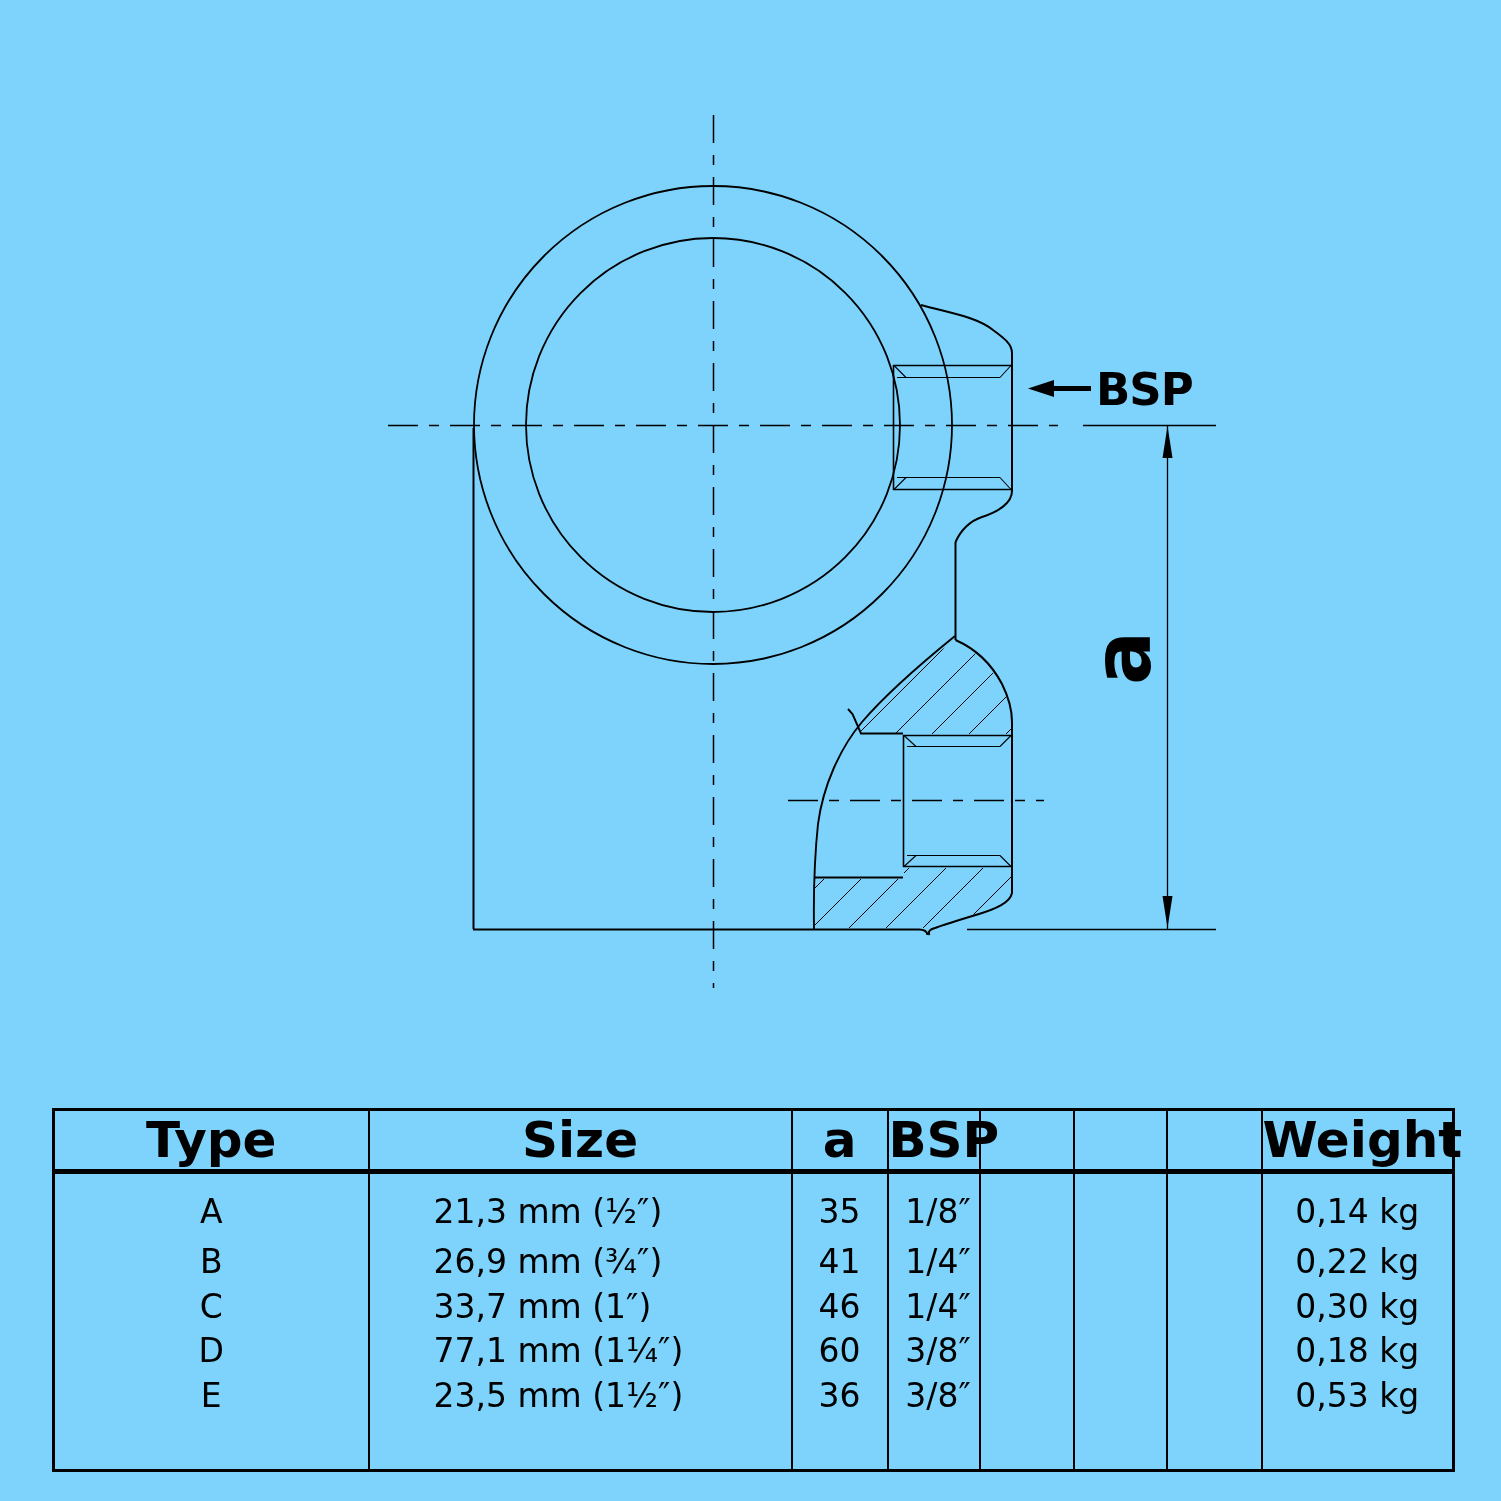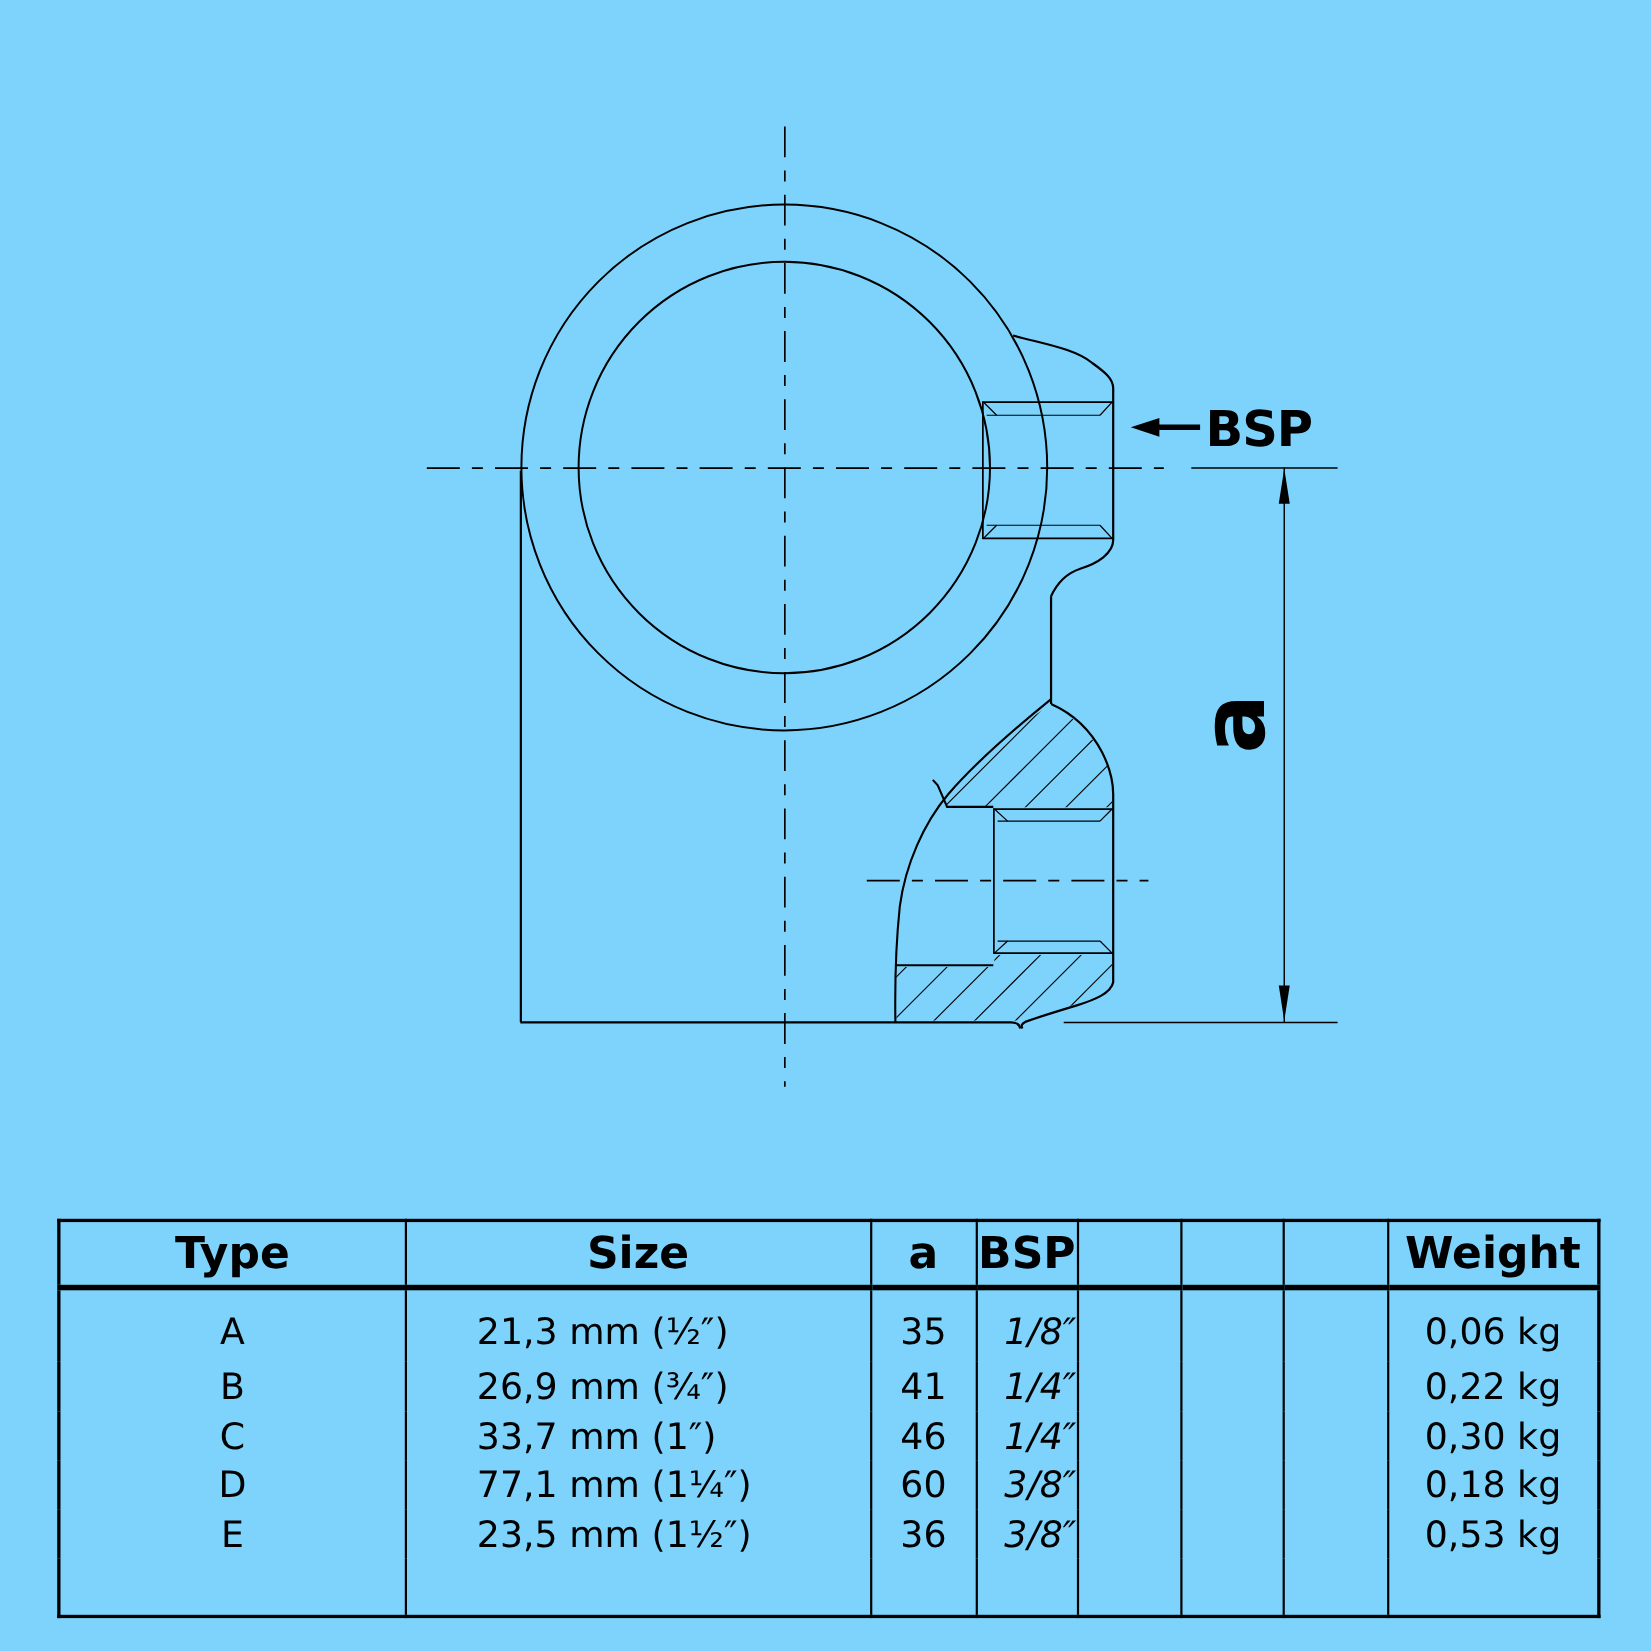--- a/index.html
+++ b/index.html
@@ -35,31 +35,31 @@
   .spec-table col.c7{width:192px}
   .spec-table th, .spec-table td{
     border-left:2px solid #000;
     border-right:2px solid #000;
     padding:0;
     white-space:nowrap;
     overflow:visible;
     vertical-align:middle;
   }
   .spec-table th{
-    font-size:40px;font-weight:bold;text-align:center;
+    font-size:50px;font-weight:bold;text-align:center;
     border-bottom:5px solid #000;
     height:57px;
   }
   .spec-table td{font-size:33px;line-height:1;}
   tr.row-first td{height:55px;padding-top:10px;}
   tr.row-std td{height:44.75px;}
   tr.row-filler td{height:51px;}
   td.al-c{text-align:center;}
   td.al-size{text-align:left;padding-left:64px;}
-  td.al-bsp{text-align:right;padding-left:9px;font-style:italic;}
+  td.al-bsp{text-align:center;padding-left:9px;}
 </style>
 </head>
 <body>
 
 <div class="canvas">
 
   <svg class="drawing-svg" width="1501" height="1501" viewBox="0 0 1501 1501">
     <defs>
       <g id="hatchlines">
         <line x1="555" y1="1000" x2="995" y2="560"></line>
@@ -169,21 +169,21 @@
     </thead>
     <tbody>
       <tr class="row-first">
         <td class="al-c">A</td>
         <td class="al-size">21,3 mm (½″)</td>
         <td class="al-c">35</td>
         <td class="al-bsp">1/8″</td>
         <td></td>
         <td></td>
         <td></td>
-        <td class="al-c">0,06 kg</td>
+        <td class="al-c">0,14 kg</td>
       </tr>
       <tr class="row-std">
         <td class="al-c">B</td>
         <td class="al-size">26,9 mm (¾″)</td>
         <td class="al-c">41</td>
         <td class="al-bsp">1/4″</td>
         <td></td>
         <td></td>
         <td></td>
         <td class="al-c">0,22 kg</td>

